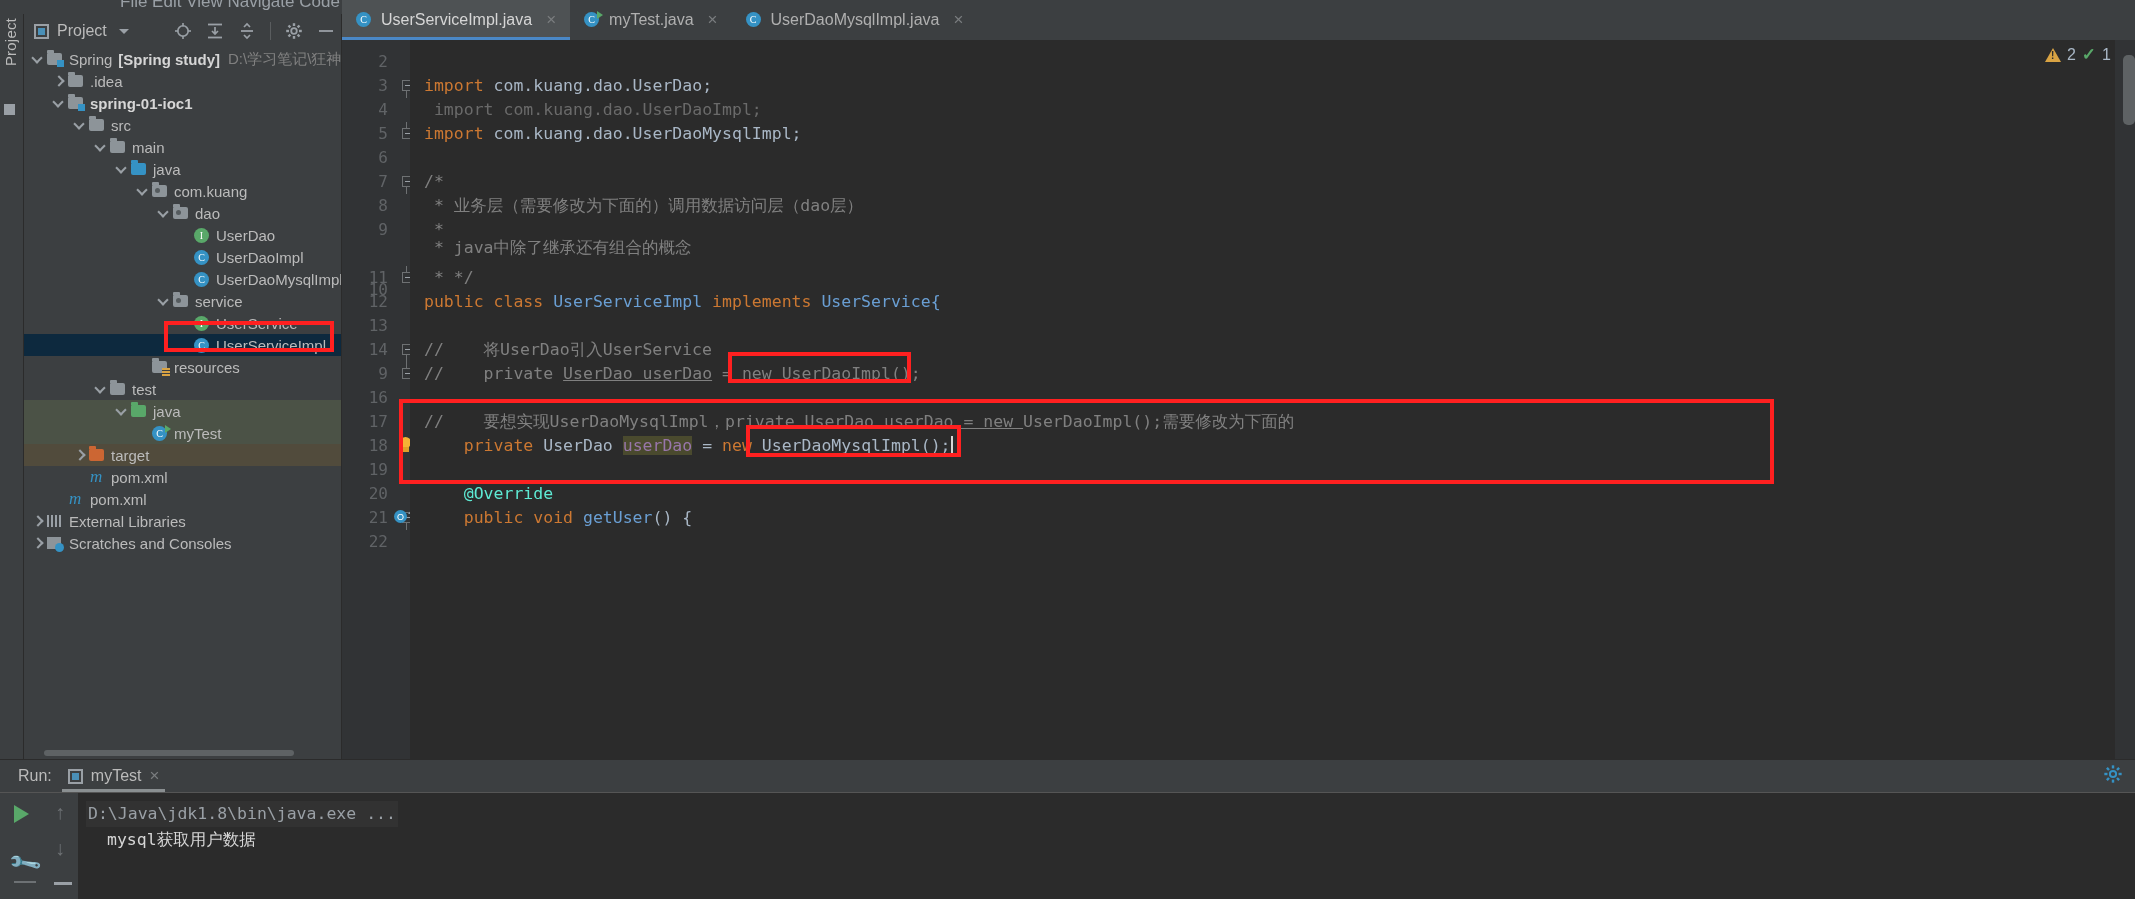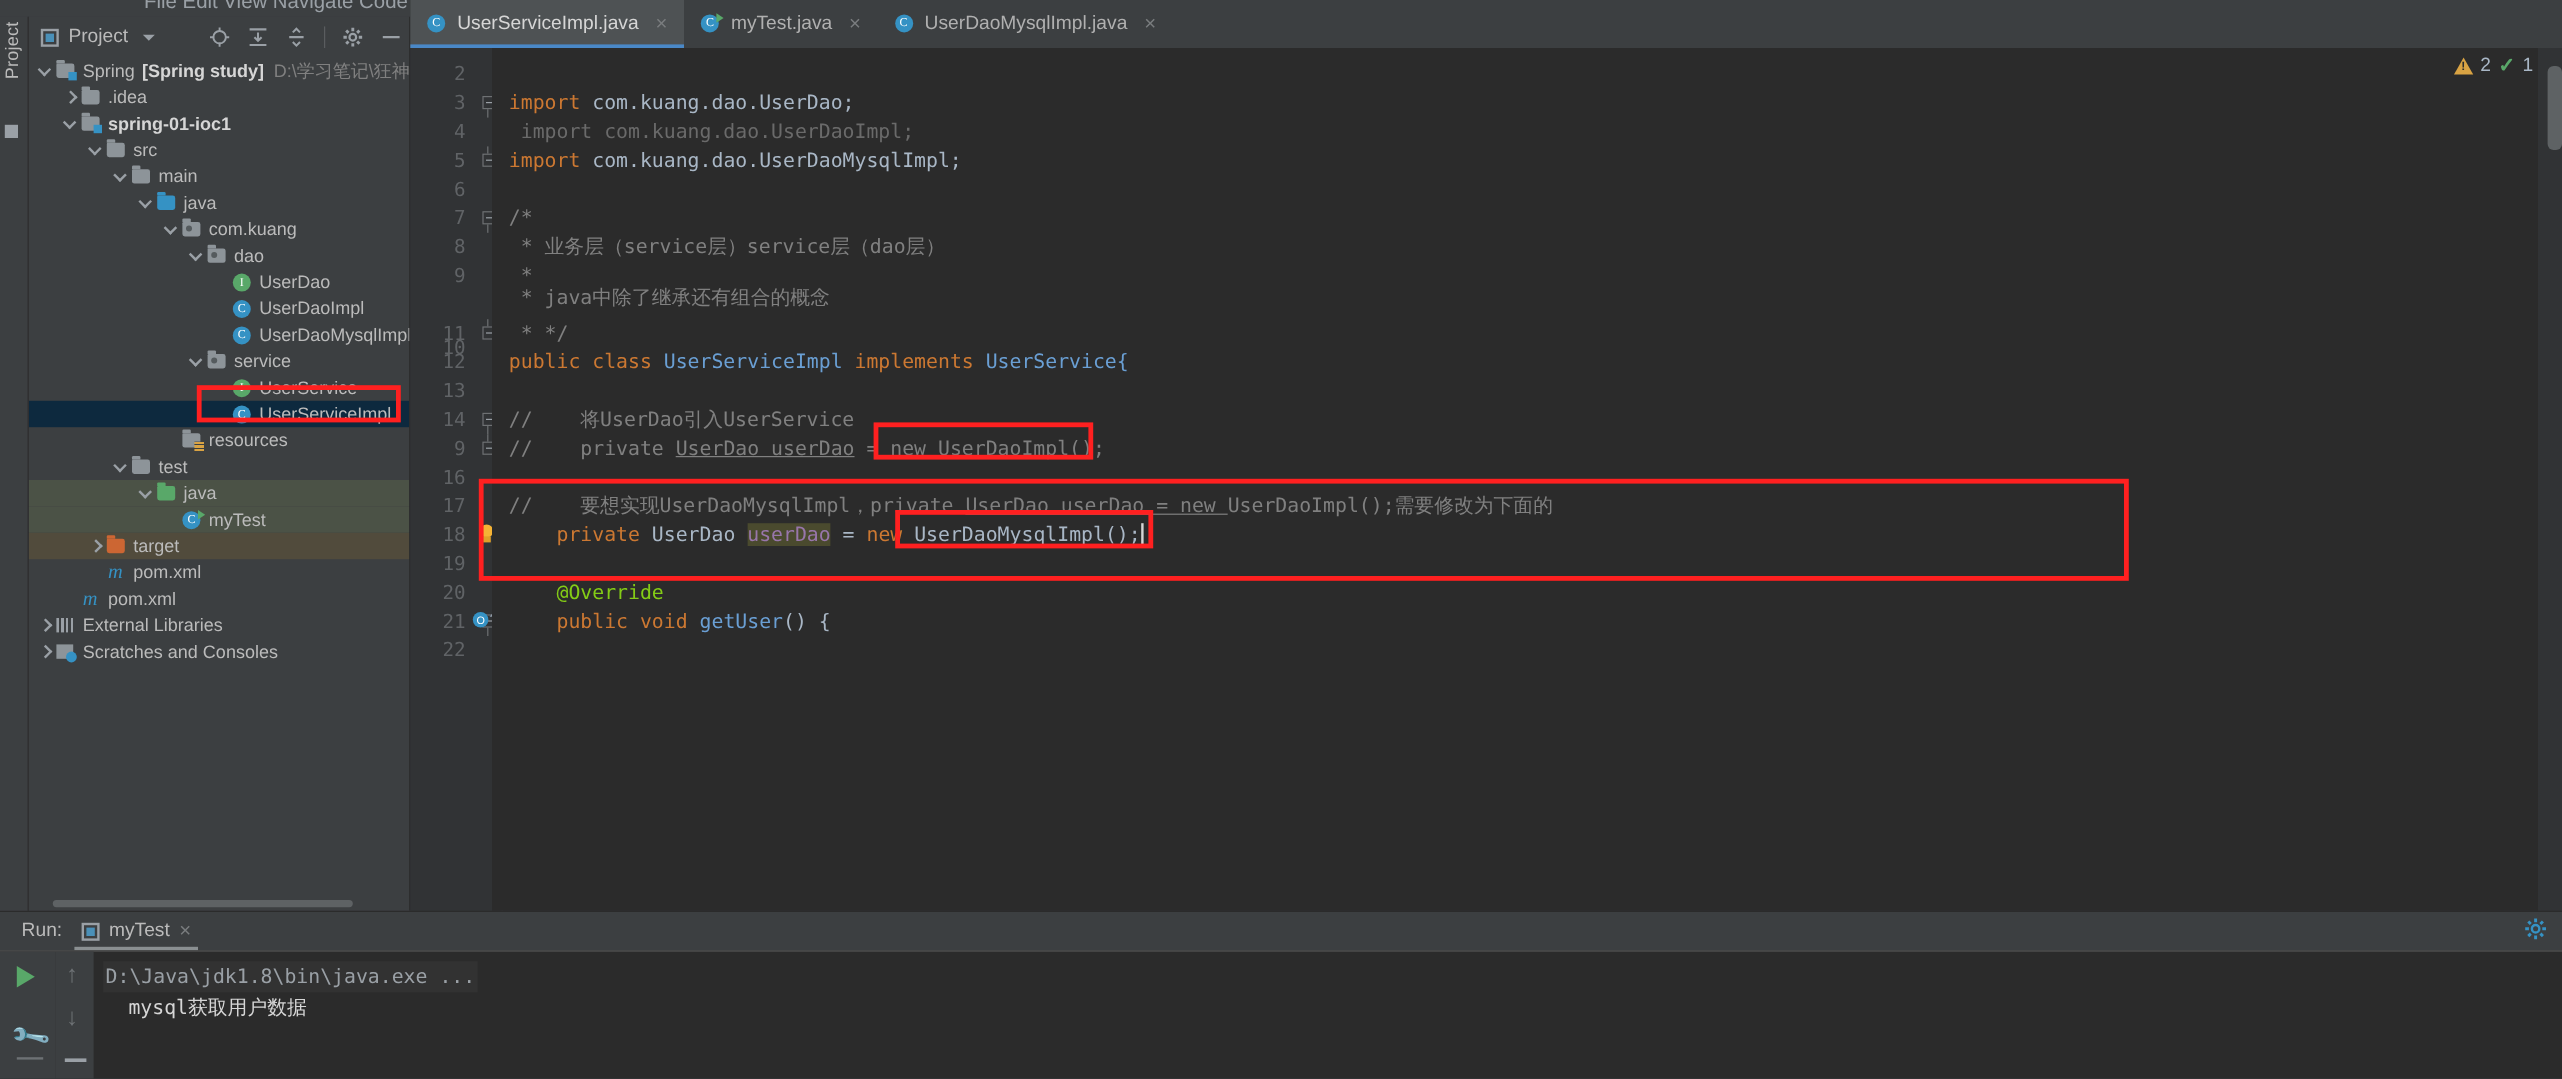--- a/index.html
+++ b/index.html
@@ -208,21 +208,21 @@
   .vline {
     position: absolute; left: 76px; top: 40px; bottom: 0; width: 1px; background: #4a4a4a;
   }
 
   .kw   { color: #cc7832; }
   .typ  { color: #a9b7c6; }
   .cls  { color: #6a9fd4; }
   .plain{ color: #a9b7c6; }
   .cmt  { color: #808080; }
   .gray { color: #6a6a6a; }
-  .anno { color: #84cc16; }
+  .anno { color: #5eead4; }
   .field{ color: #9876aa; }
   .ul   { text-decoration: underline; }
   .hl-field { background: #4a4a2e; }
 
   .bulb {
     position: absolute; left: 56px; width: 16px; height: 20px;
   }
   .bulb .glass {
     position: absolute; left: 2px; top: 1px; width: 11px; height: 11px;
     border-radius: 50%; background: #f5b335;
@@ -715,21 +715,21 @@
         <div class="lnum" style="top: 490px;">22</div>
       </div>
     <div class="vline"></div>
     <div class="code-canvas" id="code-canvas">
         <div class="cline" style="top: 10px; left: 14px;"></div>
         <div class="cline" style="top: 34px; left: 14px;"><span class="kw">import </span><span class="plain">com.kuang.dao.UserDao;</span></div>
         <div class="cline" style="top: 58px; left: 14px;"><span class="gray"> import com.kuang.dao.UserDaoImpl;</span></div>
         <div class="cline" style="top: 82px; left: 14px;"><span class="kw">import </span><span class="plain">com.kuang.dao.UserDaoMysqlImpl;</span></div>
         <div class="cline" style="top: 106px; left: 14px;"></div>
         <div class="cline" style="top: 130px; left: 14px;"><span class="cmt">/*</span></div>
-        <div class="cline" style="top: 154px; left: 14px;"><span class="cmt"> * 业务层（service层）service层（dao层）</span></div>
+        <div class="cline" style="top: 154px; left: 14px;"><span class="cmt"> * 业务层（需要修改为下面的）调用数据访问层（dao层）</span></div>
         <div class="cline" style="top: 178px; left: 14px;"><span class="cmt"> *</span></div>
         <div class="cline" style="top: 196px; left: 14px;"><span class="cmt"> * java中除了继承还有组合的概念</span></div>
         <div class="cline" style="top: 226px; left: 14px;"><span class="cmt"> * */</span></div>
         <div class="cline" style="top: 250px; left: 14px;"><span class="kw">public class </span><span class="cls">UserServiceImpl </span><span class="kw">implements </span><span class="cls">UserService{</span></div>
         <div class="cline" style="top: 274px; left: 14px;"></div>
         <div class="cline" style="top: 298px; left: 14px;"><span class="cmt">//    将UserDao引入UserService</span></div>
         <div class="cline" style="top: 322px; left: 14px;"><span class="cmt">//    private </span><span class="cmt ul">UserDao userDao</span><span class="cmt"> = new </span><span class="cmt">UserDaoImpl();</span></div>
         <div class="cline" style="top: 346px; left: 14px;"></div>
         <div class="cline" style="top: 370px; left: 14px;"><span class="cmt">//    要想实现UserDaoMysqlImpl，private </span><span class="cmt ul">UserDao userDao = new </span><span class="cmt">UserDaoImpl();需要修改为下面的</span></div>
         <div class="cline" style="top: 394px; left: 14px;"><span class="kw">    private </span><span class="typ">UserDao </span><span class="field hl-field">userDao</span><span class="plain"> = </span><span class="kw">new </span><span class="plain">UserDaoMysqlImpl();</span><span class="caret"></span></div>

